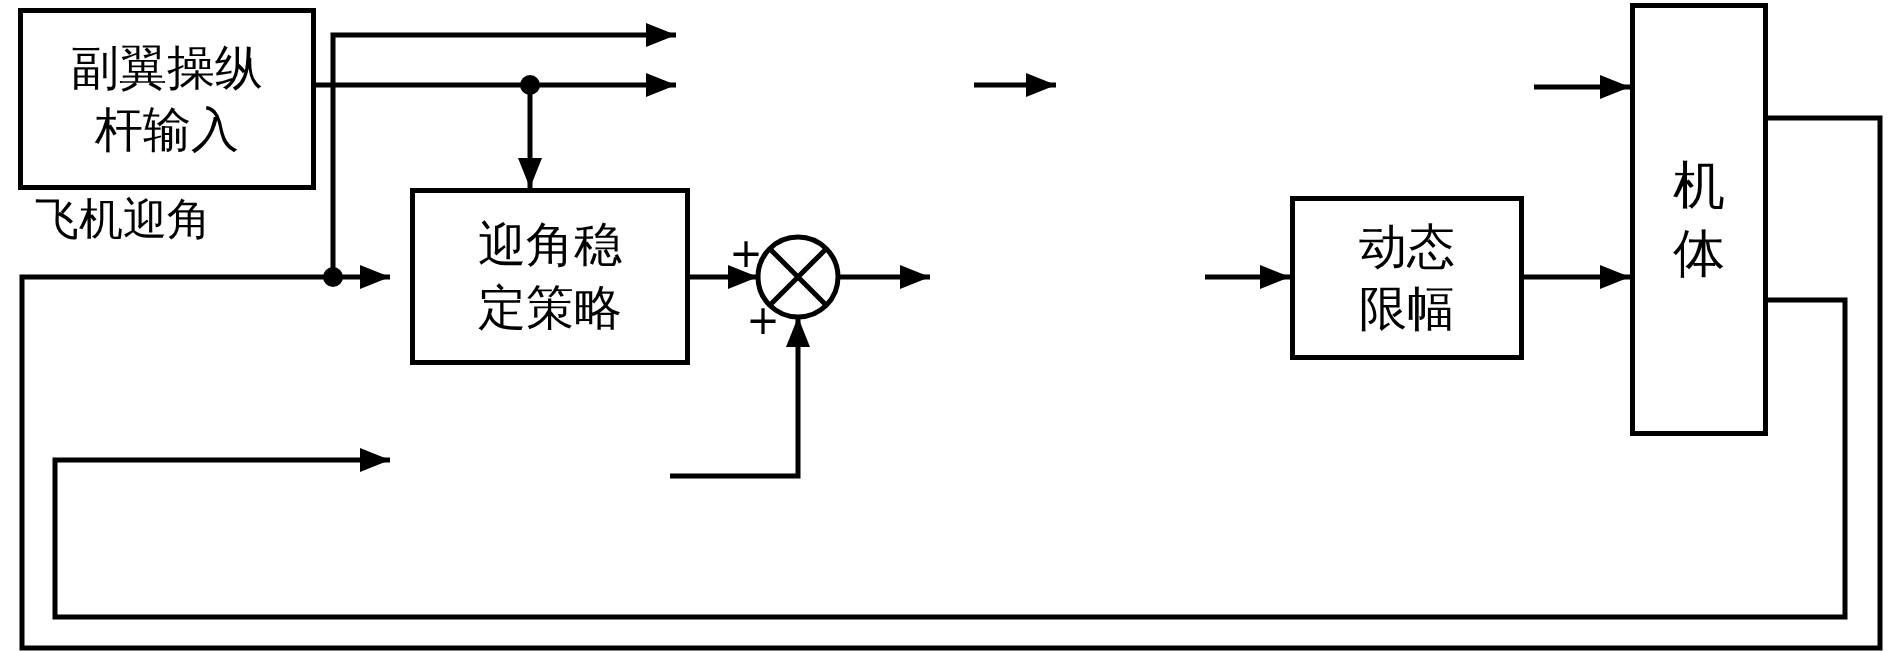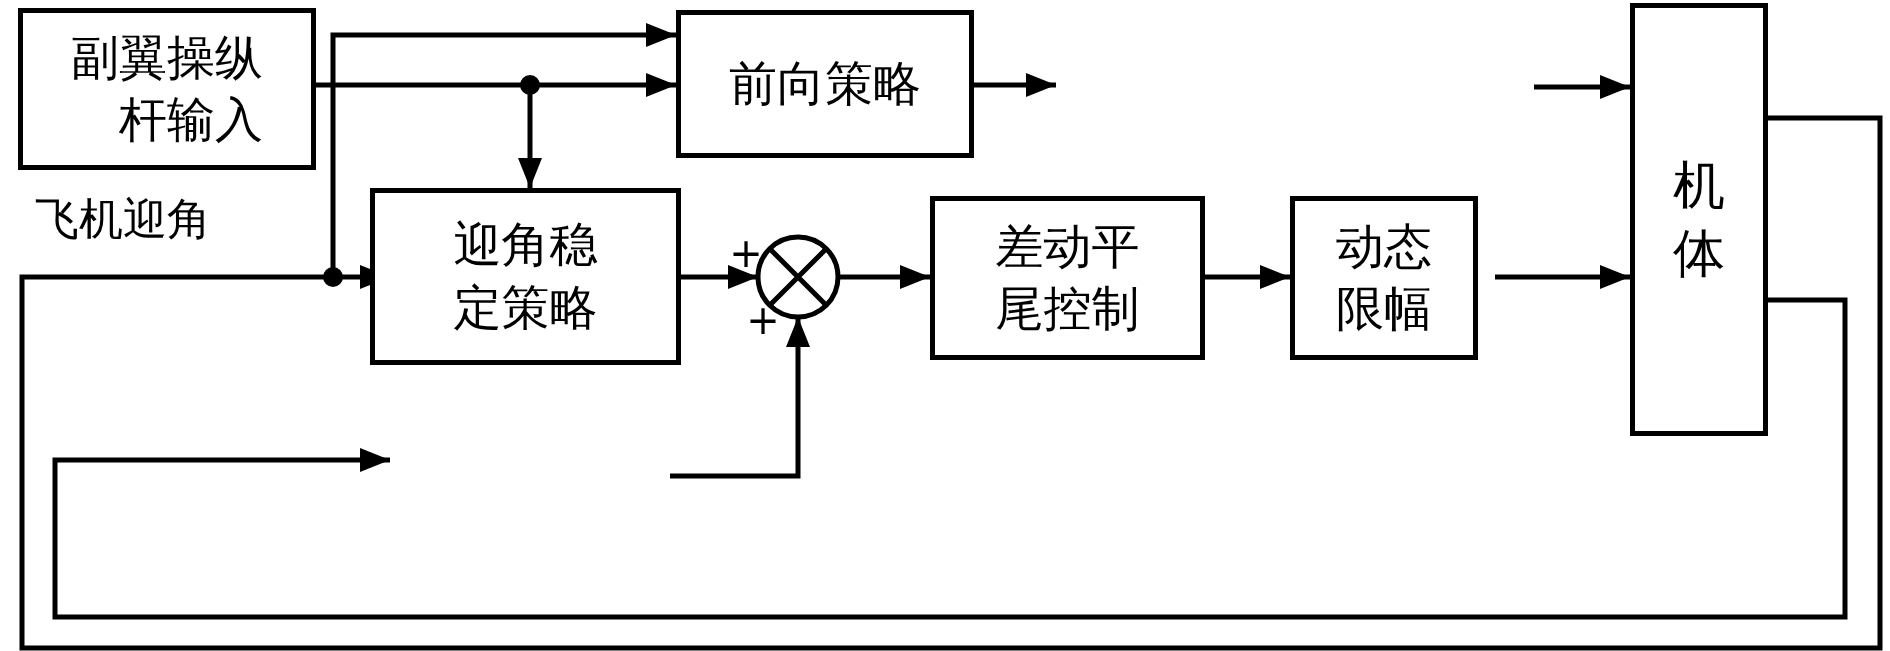--- a/index.html
+++ b/index.html
@@ -55,46 +55,39 @@
 
     <path d="M1495,277 H1630" stroke="#000" stroke-width="5" fill="none" marker-end="url(#arr)"></path>
 
     <circle cx="798" cy="277" r="40" fill="#ffffff" stroke="#000" stroke-width="5"></circle>
     <path d="M770,249 L826,305 M770,305 L826,249" stroke="#000" stroke-width="5" fill="none"></path>
 
     <text x="746" y="267" text-anchor="middle" class="sum-sign">+</text>
     <text x="763" y="334" text-anchor="middle" class="sum-sign">+</text>
   </svg>
 
-  <div class="box" style="left:18px;top:8px;width:298px;height:162px;text-align:right;">
+  <div class="box" style="left:18px;top:8px;width:298px;height:182px;">
     <span>副翼操纵
 杆输入</span>
   </div>
 
-  <div class="box" style="left:676px;top:10px;width:298px;height:148px;">
-    <span>前向策略</span>
-  </div>
 
 
   <div class="box" style="left:1630px;top:3px;width:138px;height:433px;font-size:52px;">
     <span>机
 体</span>
   </div>
 
-  <div class="box" style="left:370px;top:188px;width:311px;height:177px;">
+  <div class="box" style="left:410px;top:188px;width:280px;height:177px;">
     <span>迎角稳
 定策略</span>
   </div>
 
-  <div class="box" style="left:930px;top:196px;width:275px;height:164px;">
-    <span>差动平
-尾控制</span>
-  </div>
 
-  <div class="box" style="left:1290px;top:196px;width:188px;height:164px;text-align:center;">
+  <div class="box" style="left:1290px;top:196px;width:234px;height:164px;text-align:center;">
     <span>动态
 限幅</span>
   </div>
 
 
   <div class="sig" style="left:35px;top:196px;">飞机迎角</div>
 
 
 </div>
 

